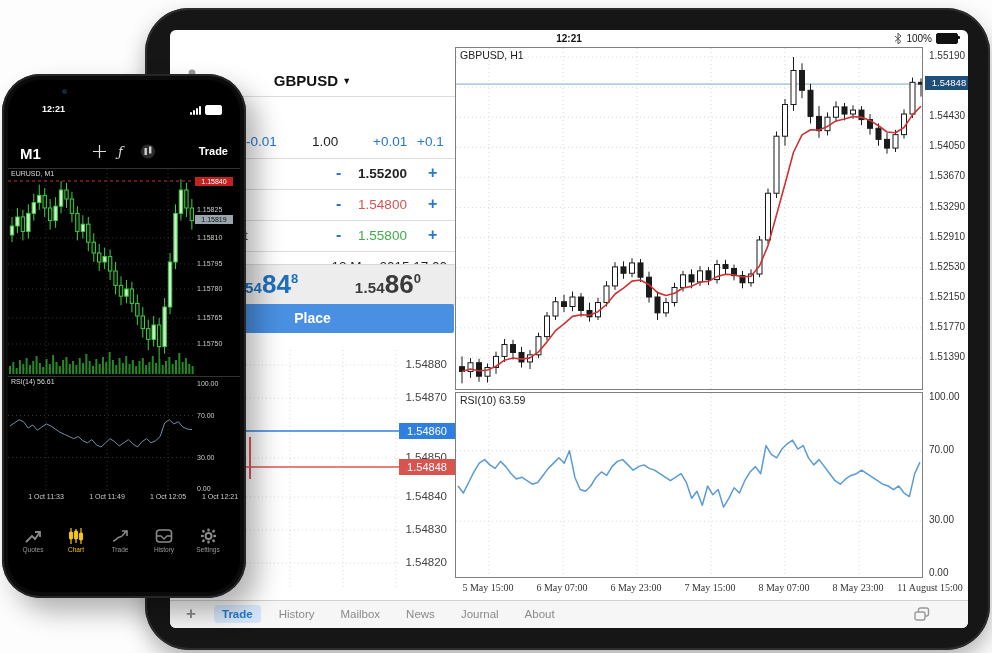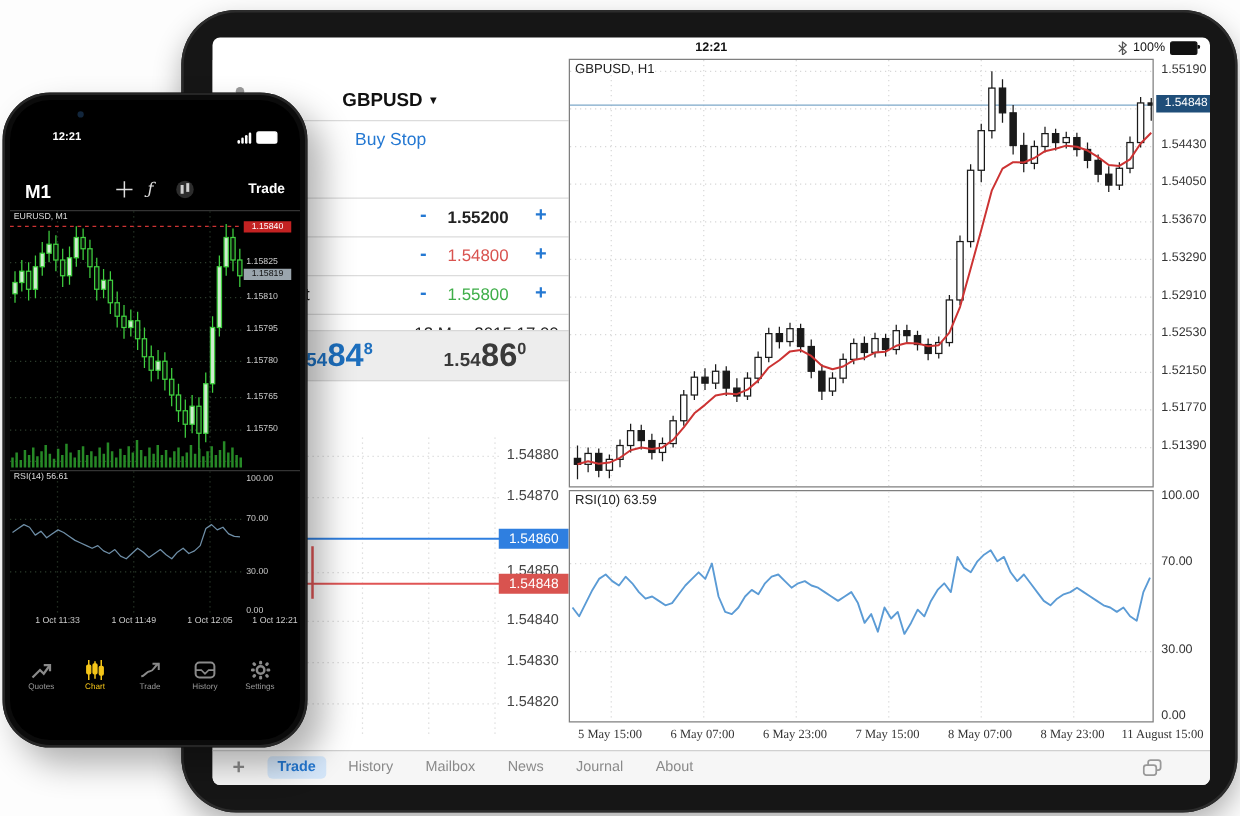--- a/index.html
+++ b/index.html
@@ -103,21 +103,27 @@
         </span>
       </div>
 
       <div class="panel">
         <svg class="avatar" width="16" height="20" viewBox="0 0 16 20">
             <circle cx="8" cy="5" r="3.4" fill="#9a9a9a"></circle>
             <path d="M1 19 Q1 11 8 11 Q15 11 15 19 Z" fill="#9a9a9a"></path>
           </svg>
         <div class="sym"><span>GBPUSD</span> <span class="caret">▼</span></div>
         <div class="hl" style="top:48px"></div>
-        <div class="ordertype">Buy Stop</div>
+        <div class="prow volrow">
+          <span class="blue" style="left:22px">-0.1</span>
+          <span class="blue" style="left:76px">-0.01</span>
+          <span style="left:142px;color:#222">1.00</span>
+          <span class="blue" style="left:203px">+0.01</span>
+          <span class="blue" style="left:247px">+0.1</span>
+        </div>
         <div class="hl" style="top:110px"></div>
         <div class="prow fieldrow" style="top:110px">
           <span class="lab">Price</span>
           <span class="minus">-</span>
           <span class="val" style="font-weight:bold">1.55200</span>
           <span class="plus">+</span>
         </div>
         <div class="hl" style="top:141px"></div>
         <div class="prow fieldrow" style="top:141px">
           <span class="lab">Stop Loss</span>
@@ -134,20 +140,21 @@
         </div>
         <div class="hl" style="top:203px"></div>
         <div class="prow fieldrow" style="top:203px">
           <span class="lab">Expiration</span>
           <span style="position:absolute;right:8px;top:8px">12 May 2015 17:00</span>
         </div>
         <div class="quote">
           <span class="bigpx bid"><span class="pre">1.54</span><span class="big">84</span><span class="sup">8</span></span>
           <span class="bigpx ask"><span class="pre">1.54</span><span class="big">86</span><span class="sup">0</span></span>
         </div>
+        <div class="place">Place</div>
       </div>
 
       <div class="mini" id="miniPane">
           <svg width="285" height="260" style="position: absolute; left: 0px; top: 0px;">
             <line x1="0" y1="25" x2="230" y2="25" stroke="#d8d8d8" stroke-width="1" stroke-dasharray="1 3"></line>
             <line x1="0" y1="58" x2="230" y2="58" stroke="#d8d8d8" stroke-width="1" stroke-dasharray="1 3"></line>
             <line x1="0" y1="118" x2="230" y2="118" stroke="#d8d8d8" stroke-width="1" stroke-dasharray="1 3"></line>
             <line x1="0" y1="157" x2="230" y2="157" stroke="#d8d8d8" stroke-width="1" stroke-dasharray="1 3"></line>
             <line x1="0" y1="190" x2="230" y2="190" stroke="#d8d8d8" stroke-width="1" stroke-dasharray="1 3"></line>
             <line x1="0" y1="223" x2="230" y2="223" stroke="#d8d8d8" stroke-width="1" stroke-dasharray="1 3"></line>

